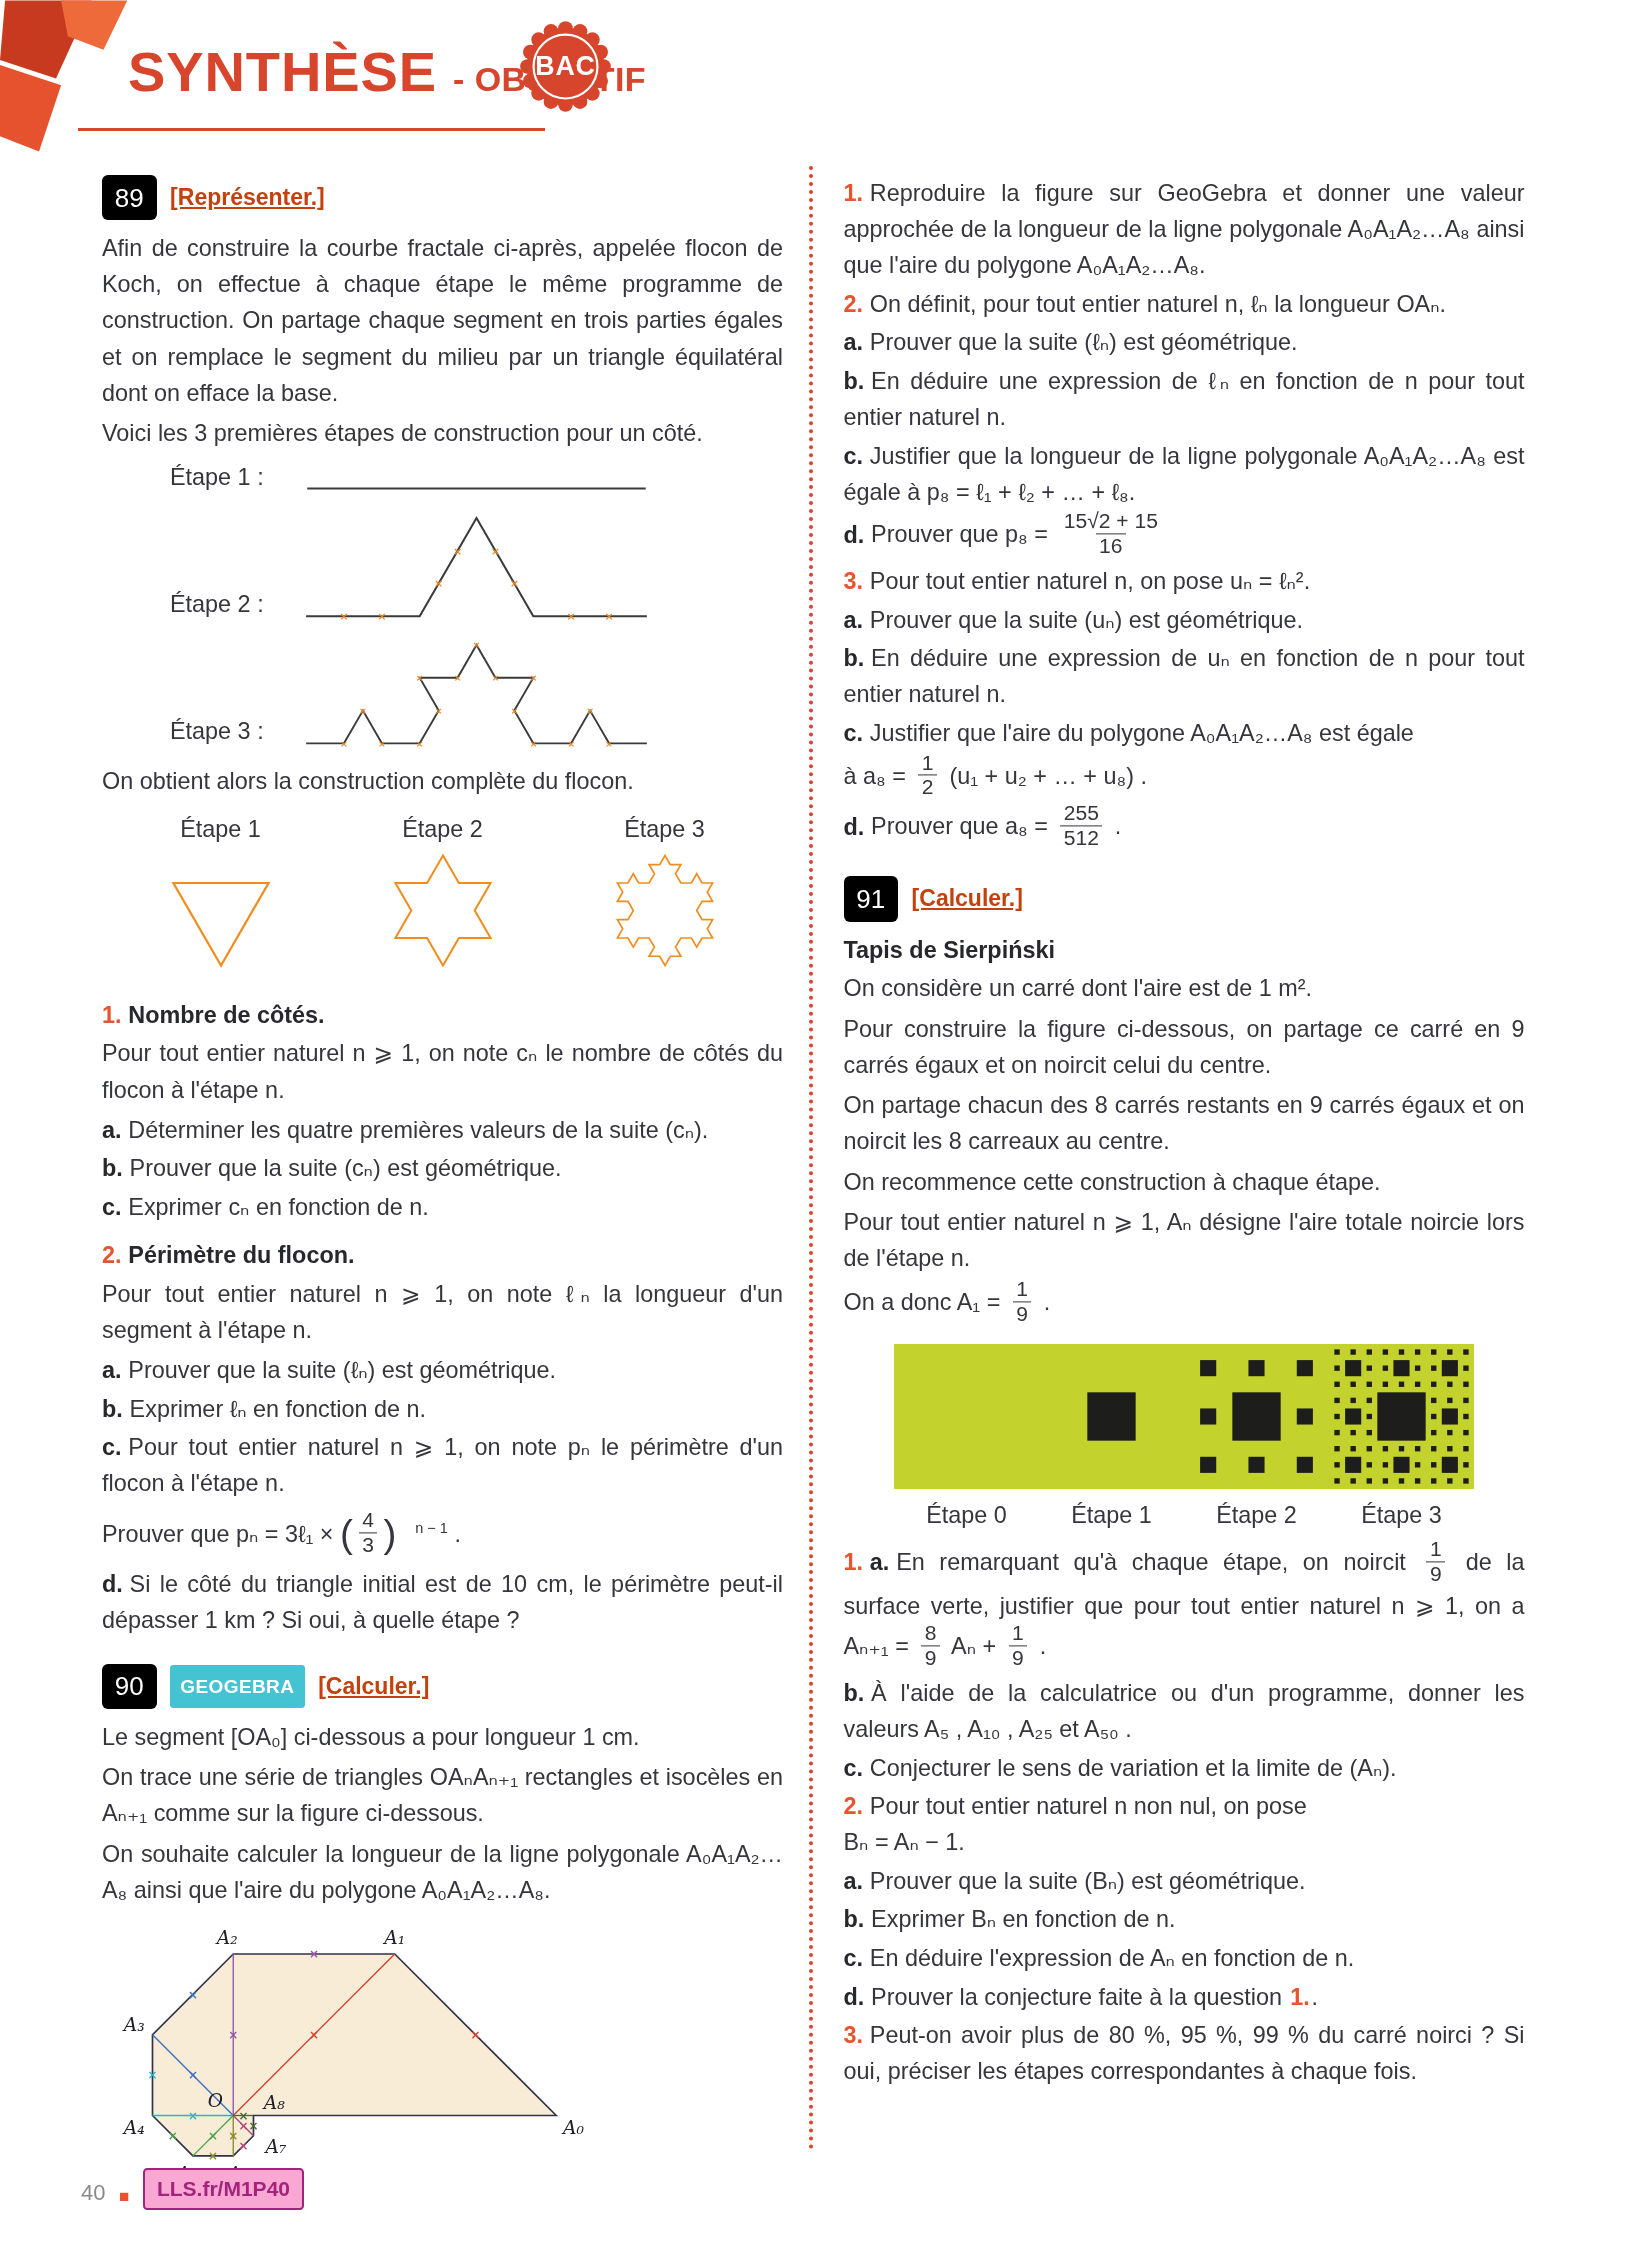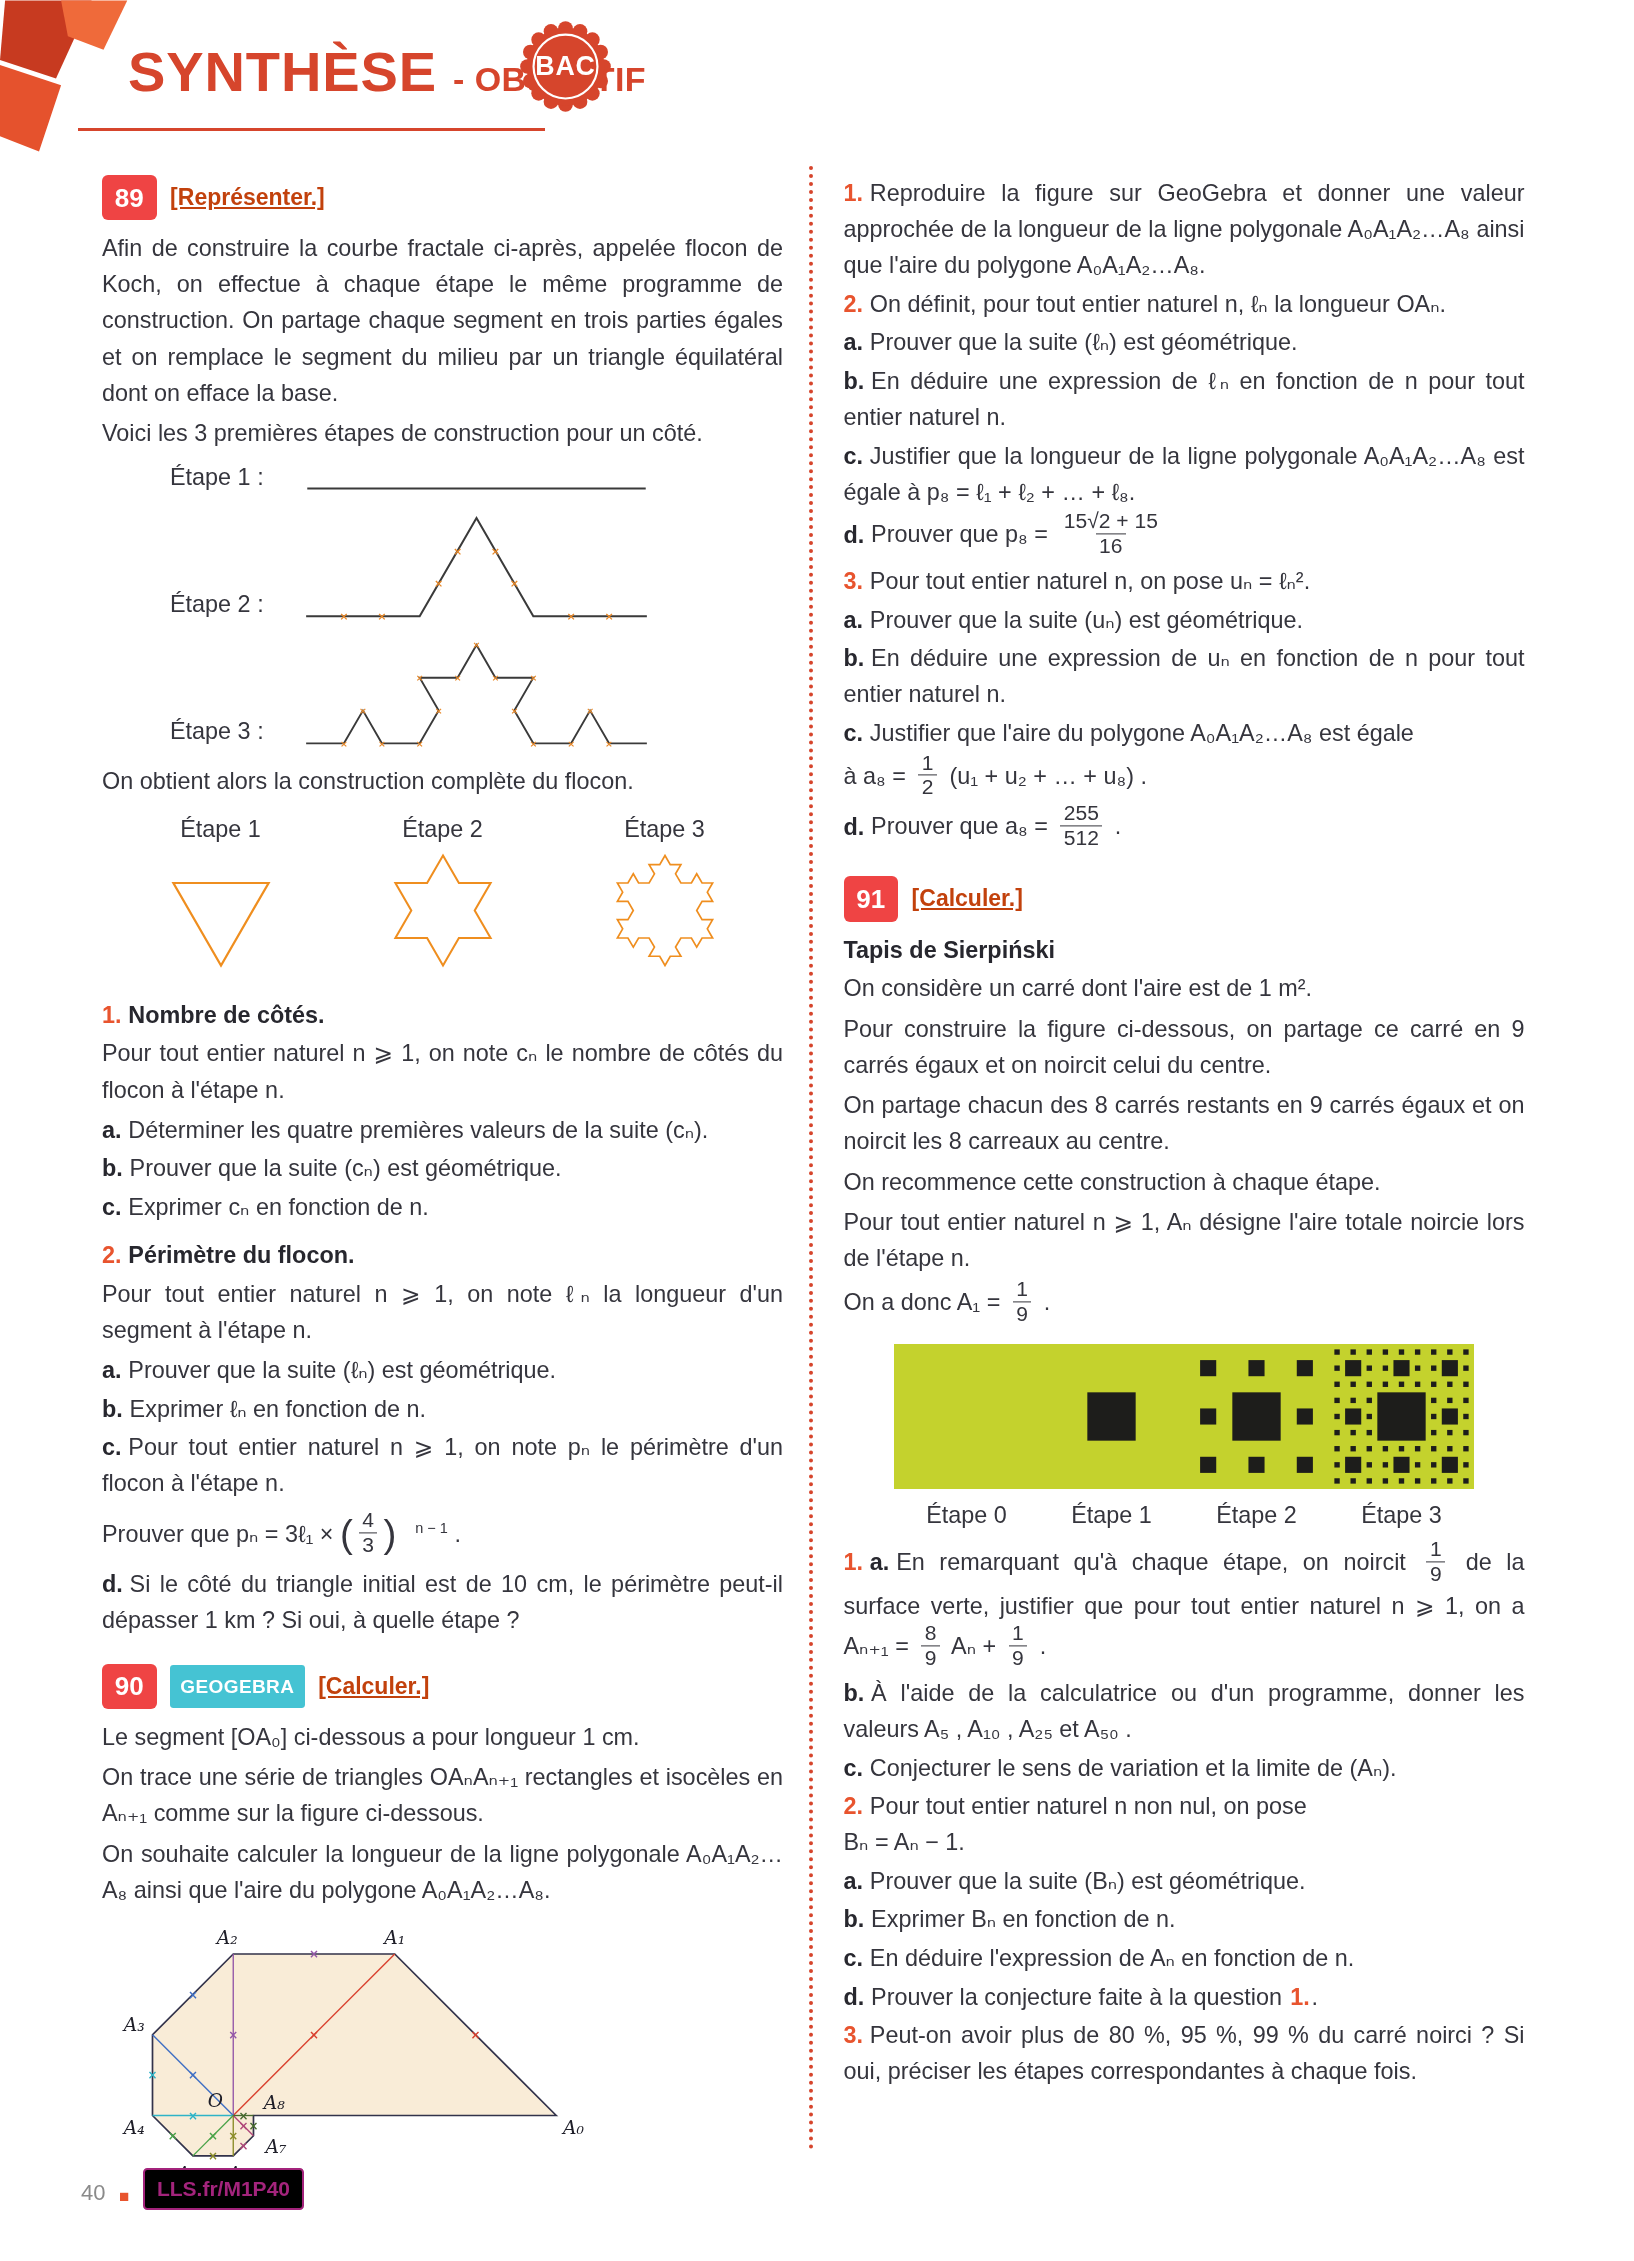--- a/index.html
+++ b/index.html
@@ -19,21 +19,21 @@
 
 
 .content{display:flex;align-items:stretch;padding:0 0 0 102px;}
 .col{width:681px;}
 .col.left{margin-right:25.5px;}
 .divider{border-left:4.3px dotted #d6452c;margin:3.4px 31px 51px 0;}
 .col.right{width:681px;}
 
 
 .ex-head{display:flex;align-items:center;gap:13.6px;margin:12px 0 10.2px;}
-.ex-num{background:#ef4444;color:#fff;font-weight:bold;font-size:26px;padding:2.6px 12.8px;border-radius:6px;}
+.ex-num{background:#000000;color:#fff;font-weight:normal;font-size:26px;padding:2.6px 12.8px;border-radius:6px;}
 .ggb{background:#45c3d3;color:#fff;font-weight:bold;font-size:19px;padding:6.8px 10.2px;border-radius:3.4px;letter-spacing:0.4px;}
 .ex-tag{color:#c2410c;font-weight:bold;font-size:23px;text-decoration:underline;}
 
 
 .para{text-align:justify;margin-bottom:4.3px;}
 .item{text-align:justify;margin-bottom:2.6px;}
 .noj{text-align:left;}
 b.ltr{font-weight:bold;color:#27272e;margin-right:6.8px;}
 .onum{color:#e8542e;font-weight:bold;margin-right:6.8px;}
 .onum.inline{margin:0 1.7px;}
@@ -56,21 +56,21 @@
 .flake-col{display:flex;flex-direction:column;align-items:center;gap:1.7px;}
 .carpet-fig{display:flex;justify-content:center;margin:15.3px 0 6.8px;}
 .carpet-col{display:flex;flex-direction:column;align-items:center;gap:8.5px;}
 .fig90{margin:12px 0 0 12px;}
 .ptlbl{font-family:"DejaVu Serif","Liberation Serif",serif;font-style:italic;font-size:22px;fill:#1e1e28;}
 
 
 .footer{position:absolute;left:81px;bottom:51px;display:flex;align-items:flex-end;gap:13.6px;}
 .pageno{color:#8a8a8a;font-size:22px;}
 .sq{color:#e8542e;font-size:17px;}
-.lls{border:2.1px solid #a3247c;color:#a3247c;font-weight:bold;padding:2.6px 12px;border-radius:4.3px;font-size:21px;background:#000000;}
+.lls{border:2.1px solid #a3247c;color:#a3247c;font-weight:bold;padding:2.6px 12px;border-radius:4.3px;font-size:21px;background:#f9a8d4;}
 </style>
 </head>
 <body>
 
 <div class="page">
 
   <div class="header">
     <svg class="corner-art" width="140" height="158" viewBox="0 0 165 185">
       <polygon points="6,0 108,0 66,92 0,70" fill="#c73a20"></polygon>
       <polygon points="0,76 72,100 46,178 0,160" fill="#e5522d"></polygon>

